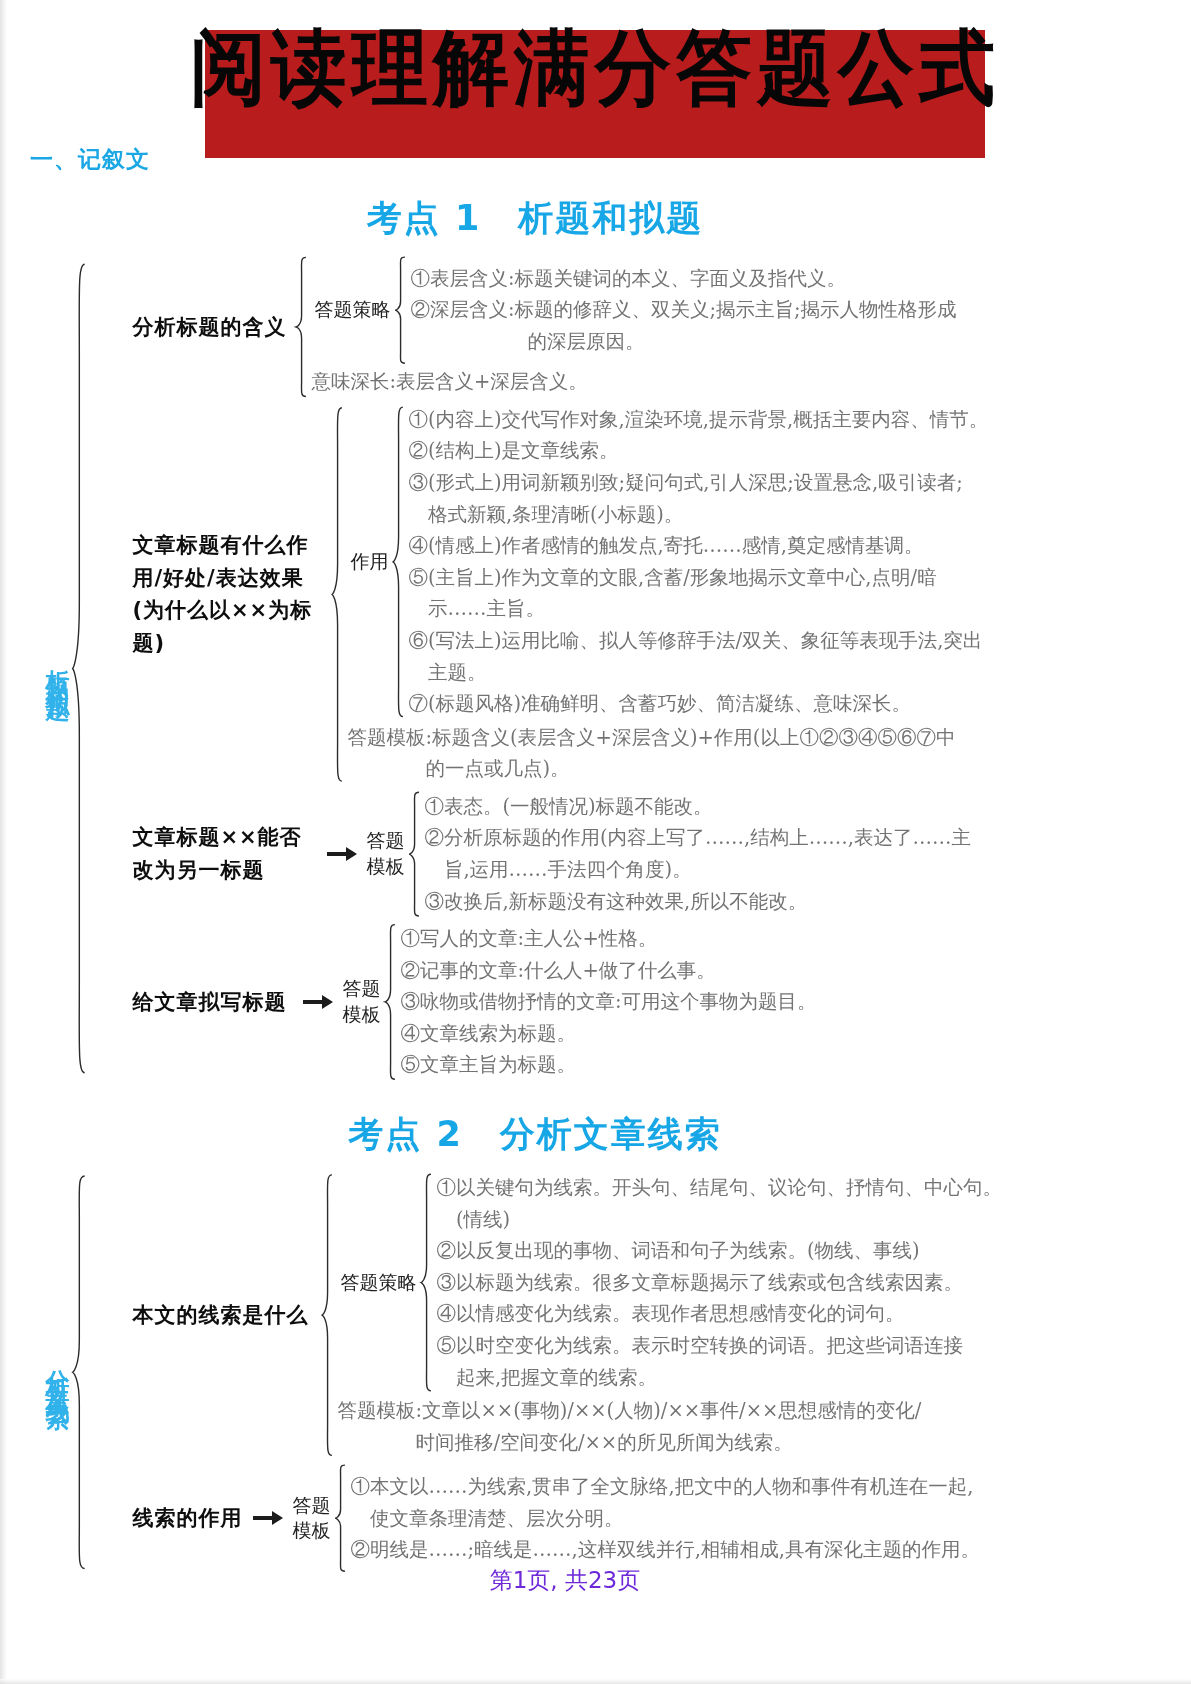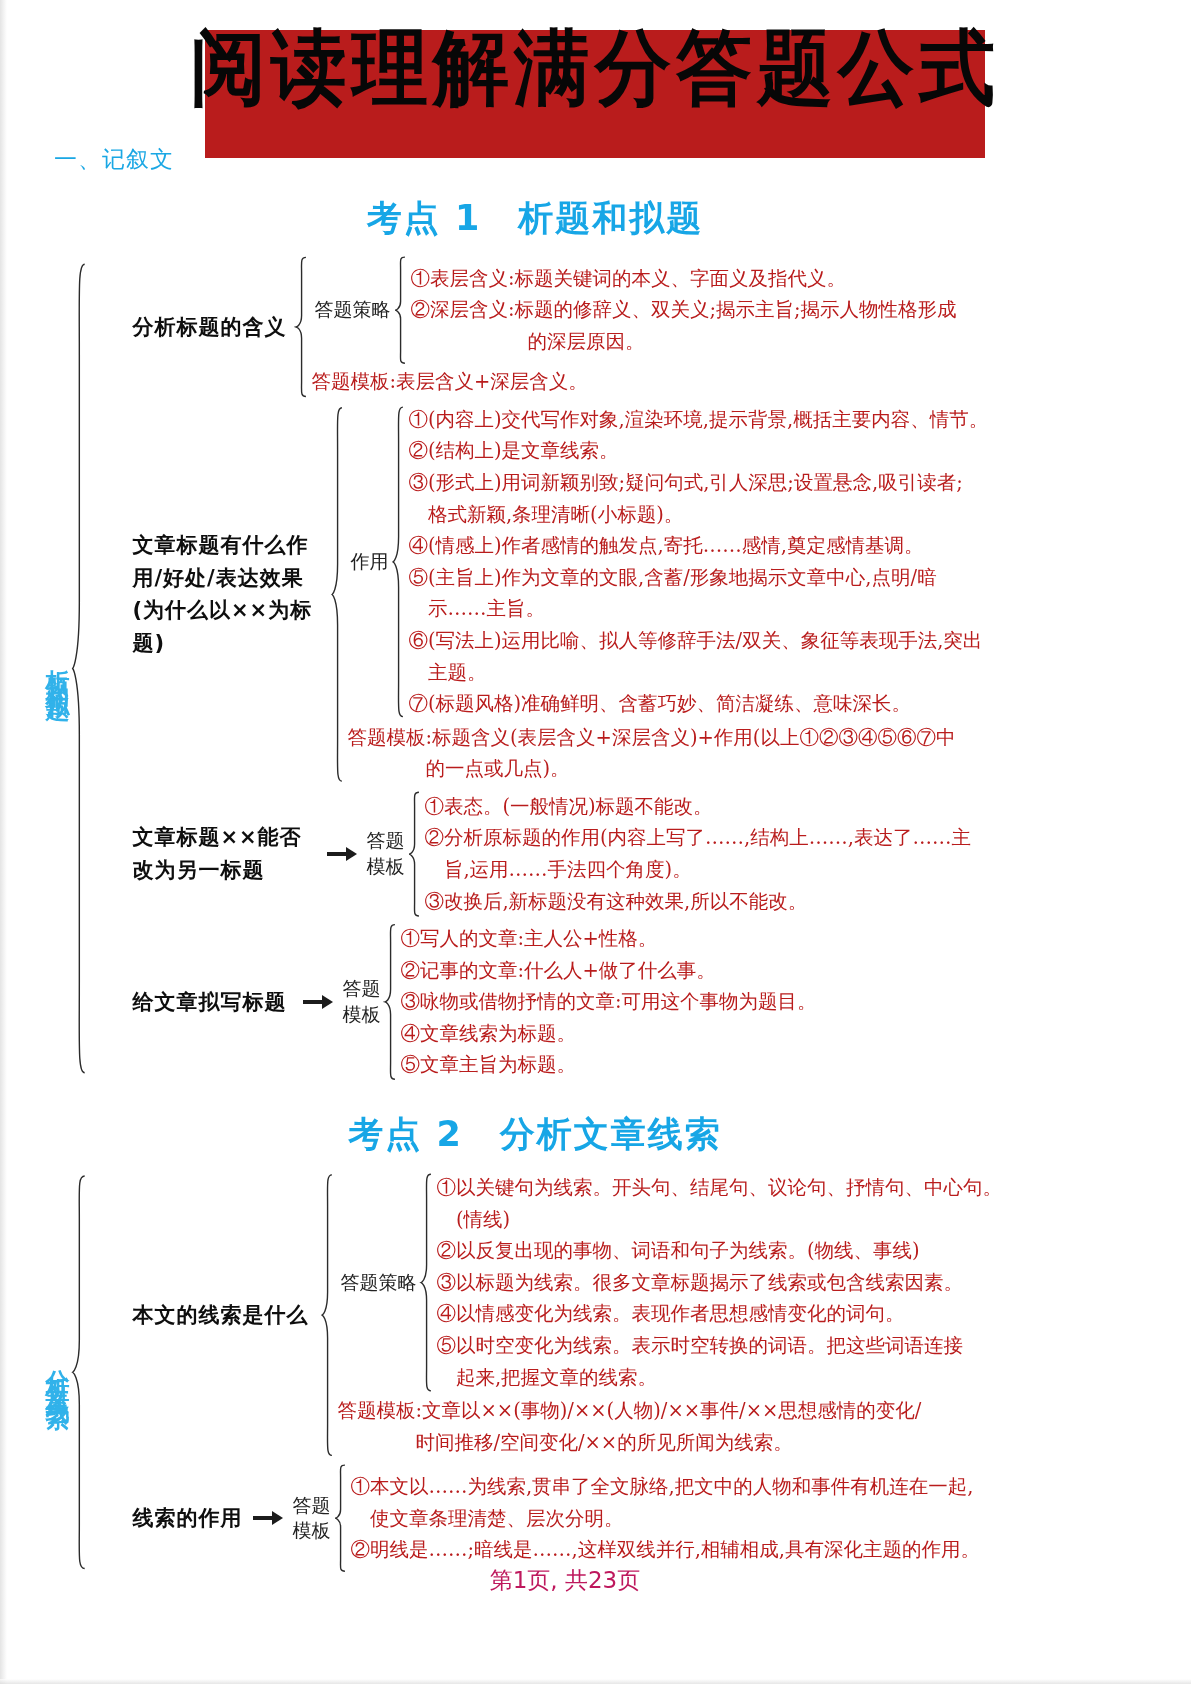--- a/index.html
+++ b/index.html
@@ -20,22 +20,22 @@
     margin:30px 0 0 205px;width:780px;height:128px;background:#b91c1c;
     display:flex;align-items:flex-start;justify-content:center;
   }
   .banner .title{
     font-family:"DejaVu Sans",sans-serif;font-weight:900;font-size:76px;
     line-height:1;color:#070707;letter-spacing:5px;white-space:nowrap;
     transform:scaleY(1.08);
   }
 
   .intro{
-    margin:-14px 0 0 54px;
-    font-family:"DejaVu Sans",sans-serif;font-weight:normal;font-size:23px;
+    margin:-14px 0 0 30px;
+    font-family:"DejaVu Sans",sans-serif;font-weight:bold;font-size:23px;
     color:#1aa7e4;letter-spacing:1px;
   }
 
   .kd-heading{
     width:1030px;margin:20px 0 14px 20px;text-align:center;
     font-family:"DejaVu Sans",sans-serif;font-weight:bold;font-size:35px;
     color:#17a6e6;letter-spacing:2px;white-space:pre;
   }
   .kd-heading.second{margin-top:30px;}
 
@@ -66,32 +66,32 @@
   .blabel.wF{width:118px;}
 
   .kids{flex:1;display:flex;flex-direction:column;padding-left:4px;}
   .subrow{display:flex;align-items:center;}
   .sublabel{
     flex:0 0 auto;font-size:19px;line-height:1.35;color:#222;
     white-space:pre-wrap;text-align:right;padding:0 3px;
   }
   .items{flex:1;padding-left:4px;}
   .item,.template{
-    font-size:19.5px;line-height:1.62;white-space:pre-wrap;color:#b91c1c;
+    font-size:19.5px;line-height:1.62;white-space:pre-wrap;color:#737373;
   }
   .template{margin-top:2px;}
 
   .arrow{position:relative;width:32px;height:14px;flex:0 0 auto;margin:0 5px 0 2px;}
   .arrow::before{content:"";position:absolute;left:1px;top:5px;width:19px;height:4px;background:#1c1c1c;}
   .arrow::after{content:"";position:absolute;left:20px;top:0;width:0;height:0;
     border-left:11px solid #1c1c1c;border-top:7px solid transparent;border-bottom:7px solid transparent;}
 
   .footer{
     position:absolute;left:0;bottom:88px;width:1130px;text-align:center;
-    font-family:"DejaVu Sans",sans-serif;font-size:23px;color:#be185d;
+    font-family:"DejaVu Sans",sans-serif;font-size:23px;color:#6d28d9;
   }
 </style>
 </head>
 <body>
 
 <div class="banner">
   <div class="title">阅读理解满分答题公式</div>
 </div>
 
 <div class="intro">一、记叙文</div>
@@ -121,21 +121,21 @@
             <svg viewBox="0 0 12 100" preserveAspectRatio="none">
                 <path d="M11 1 C6 1 7 4 7 12 L7 42 C7 49 2 50 2 50 C2 50 7 51 7 58 L7 88 C7 96 6 99 11 99" fill="none" stroke="#2b2b2b" stroke-width="1.4" vector-effect="non-scaling-stroke"></path>
               </svg>
           </div>
           <div class="items">
             <div class="item">①表层含义:标题关键词的本义、字面义及指代义。</div>
             <div class="item">②深层含义:标题的修辞义、双关义;揭示主旨;揭示人物性格形成
 　　　　　　的深层原因。</div>
           </div>
         </div>
-        <div class="template">答题模板:表层含义+深层含义。</div>
+        <div class="template">意味深长:表层含义+深层含义。</div>
       </div>
     </div>
 
     <div class="branch">
       <div class="blabel wB">文章标题有什么作用/好处/表达效果(为什么以××为标题)</div>
       <div class="brace w13">
         <svg viewBox="0 0 12 100" preserveAspectRatio="none">
             <path d="M11 1 C6 1 7 4 7 12 L7 42 C7 49 2 50 2 50 C2 50 7 51 7 58 L7 88 C7 96 6 99 11 99" fill="none" stroke="#2b2b2b" stroke-width="1.4" vector-effect="non-scaling-stroke"></path>
           </svg>
       </div>

